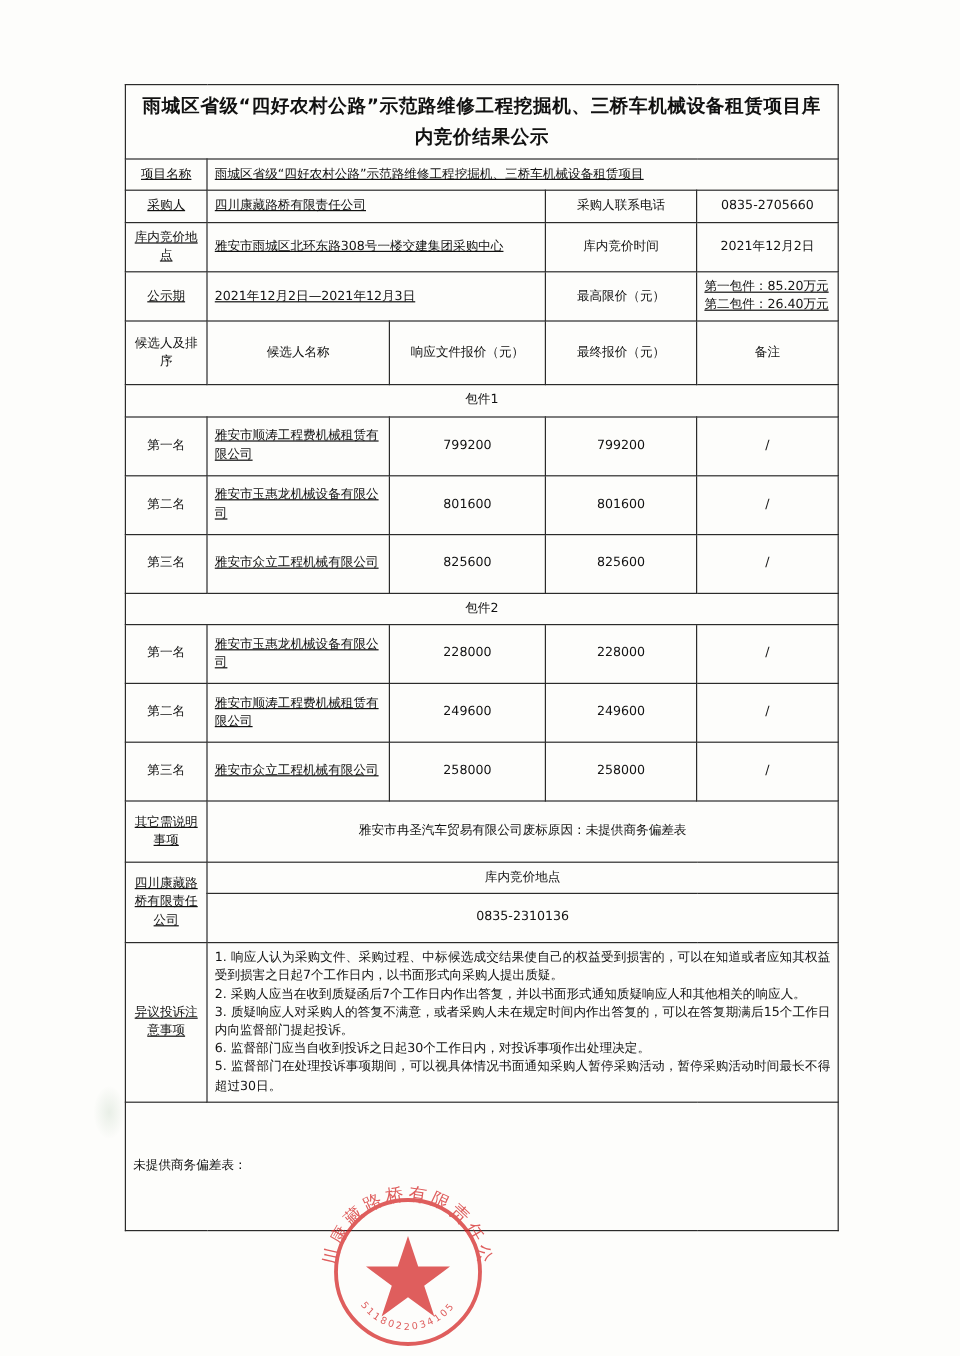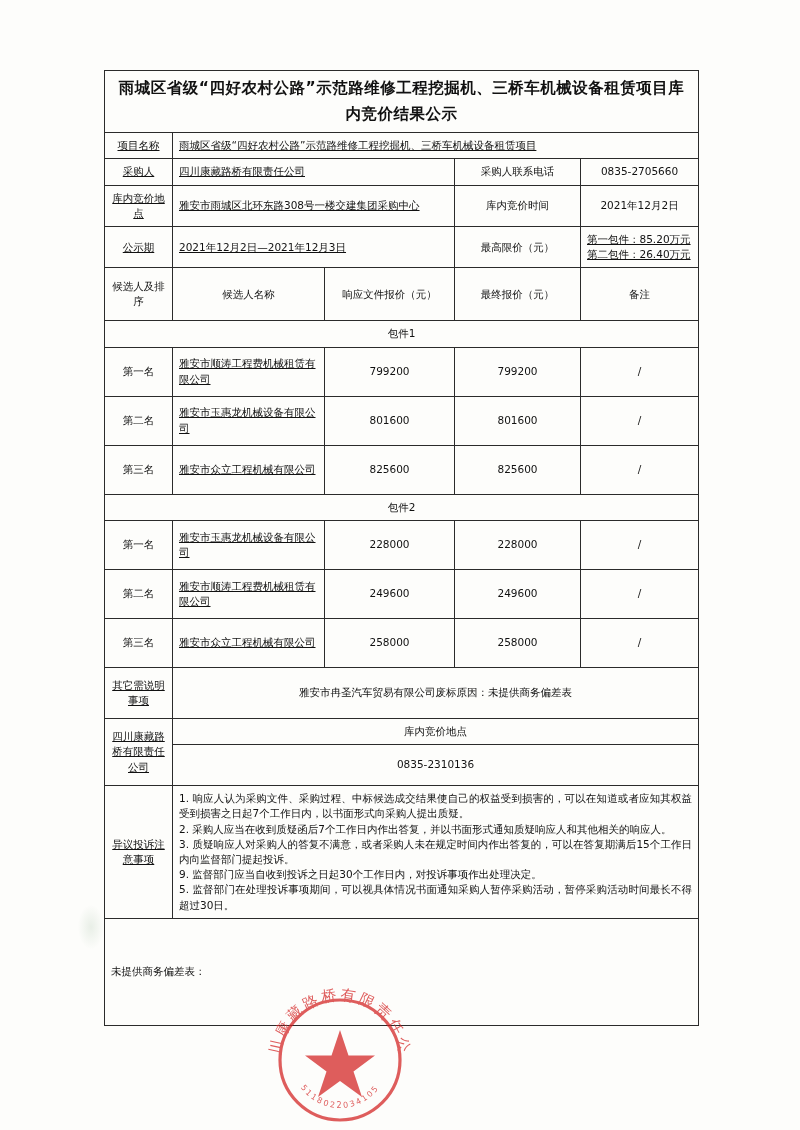--- a/index.html
+++ b/index.html
@@ -227,21 +227,21 @@
       <tr>
         <td class="ctr" colspan="4" style="height:30px">0835-2310136</td>
       </tr>
 
       <tr>
         <td class="lbl">异议投诉注意事项</td>
         <td class="note-list" colspan="4">
           <div>1. 响应人认为采购文件、采购过程、中标候选成交结果使自己的权益受到损害的，可以在知道或者应知其权益受到损害之日起7个工作日内，以书面形式向采购人提出质疑。</div>
           <div>2. 采购人应当在收到质疑函后7个工作日内作出答复，并以书面形式通知质疑响应人和其他相关的响应人。</div>
           <div>3. 质疑响应人对采购人的答复不满意，或者采购人未在规定时间内作出答复的，可以在答复期满后15个工作日内向监督部门提起投诉。</div>
-          <div>9. 监督部门应当自收到投诉之日起30个工作日内，对投诉事项作出处理决定。</div>
+          <div>6. 监督部门应当自收到投诉之日起30个工作日内，对投诉事项作出处理决定。</div>
           <div>5. 监督部门在处理投诉事项期间，可以视具体情况书面通知采购人暂停采购活动，暂停采购活动时间最长不得超过30日。</div>
         </td>
       </tr>
 
       <tr>
         <td class="sign-cell" colspan="5">未提供商务偏差表：</td>
       </tr>
     </tbody>
       </table>
   </div>

